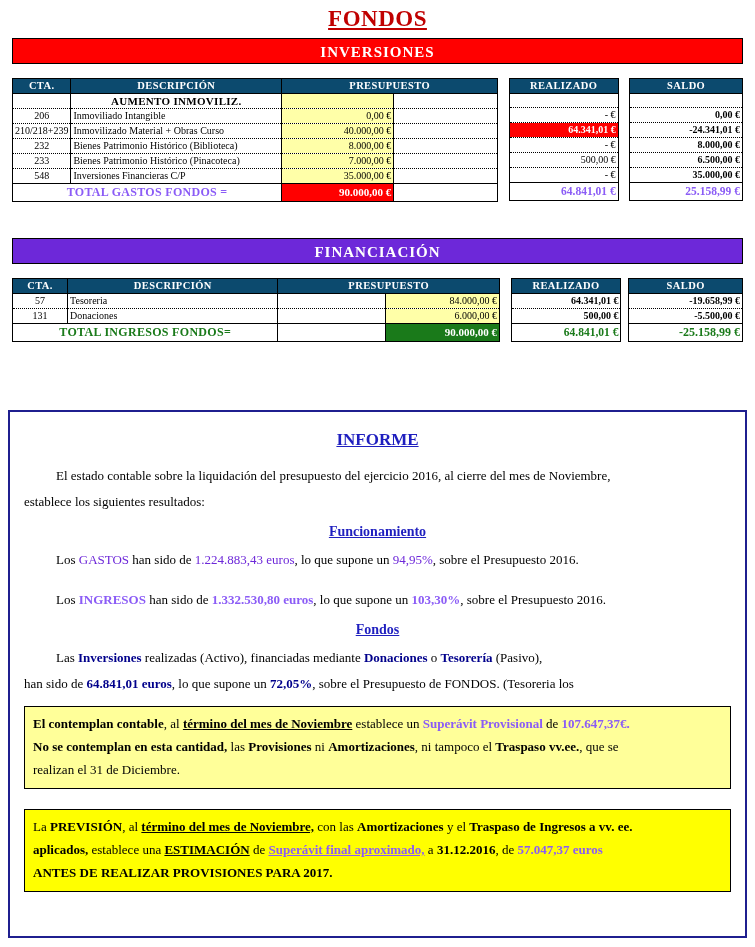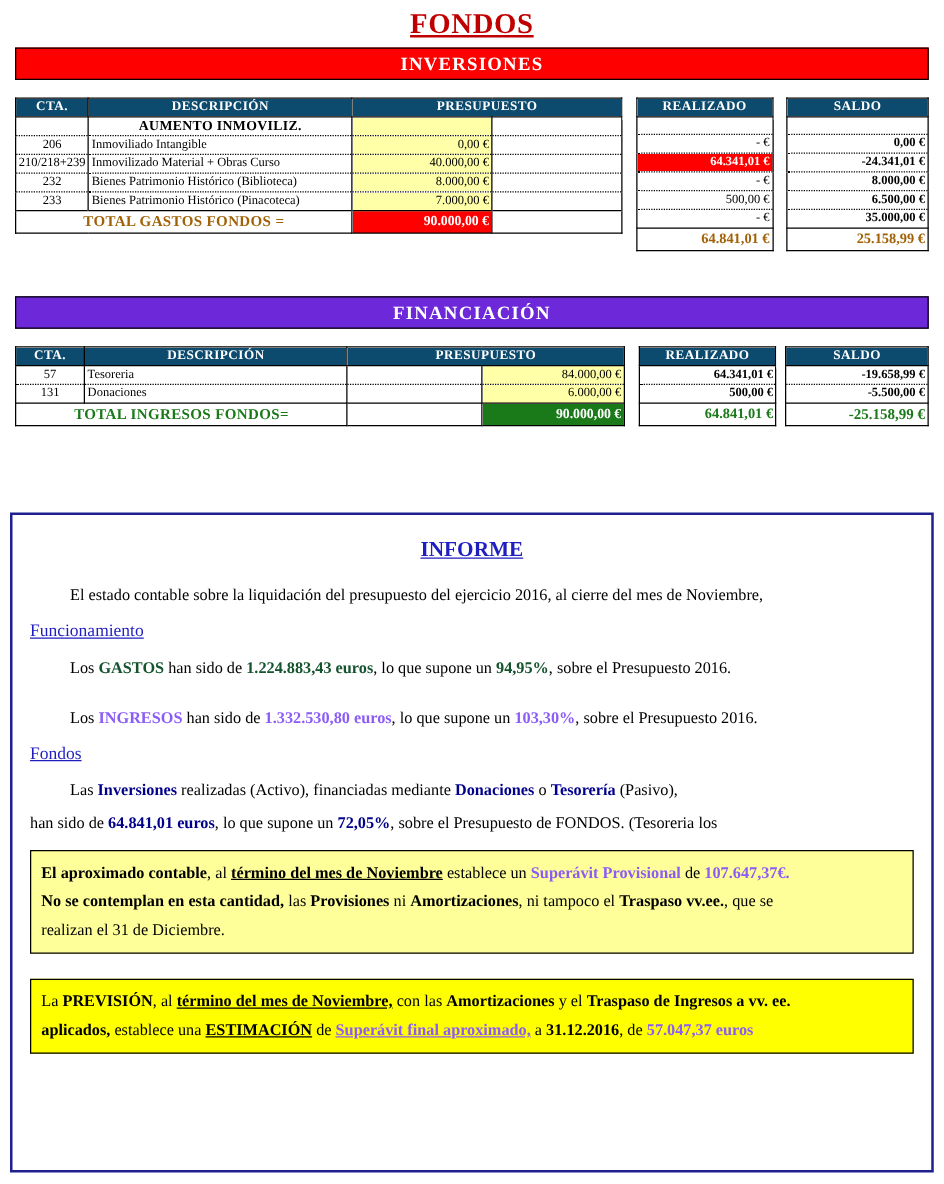--- a/index.html
+++ b/index.html
@@ -82,21 +82,21 @@
   .c-pre-w { width: 113px; text-align: right; background: #FFFFFF; }
   .c-real  { width: 113px; text-align: right; }
   .c-saldo { width: 117px; text-align: right; }
 
   .dotted-b { border-bottom: 1px dotted #000 !important; }
   .dotted-t { border-top: 1px dotted #000 !important; }
 
   .cell-bold { font-weight: bold; }
   .cell-red-bg { background: #FF0000; color: #FFFFFF; font-weight: bold; }
   .cell-green-bg { background: #1A7A1A; color: #FFFFFF; font-weight: bold; }
-  .txt-red { color: #a16207; font-weight: bold; }
+  .txt-red { color: #8b5cf6; font-weight: bold; }
   .txt-green { color: #1A7A1A; font-weight: bold; }
   .subhead {
     text-align: center;
     font-weight: bold;
     font-size: 11px;
     letter-spacing: 0.3px;
   }
   .total-label {
     text-align: center;
     font-weight: bold;
@@ -122,36 +122,36 @@
   .informe-title {
     text-align: center;
     font-size: 17px;
     font-weight: bold;
     color: #1F1FBF;
     text-decoration: underline;
     margin-top: 10px;
     margin-bottom: 16px;
   }
   .sub-title {
-    text-align: left;
+    text-align: center;
     font-size: 14px;
-    font-weight: normal;
+    font-weight: bold;
     color: #1F1FBF;
     text-decoration: underline;
     margin: 12px 0 10px 0;
   }
   .para {
     font-size: 13px;
     line-height: 20px;
     text-align: left;
     margin: 0 0 6px 0;
   }
   .para.indent { text-indent: 32px; }
   .b { font-weight: bold; }
-  .red { color: #14532d; font-weight: bold; }
+  .red { color: #6d28d9; font-weight: normal; }
   .green { color: #8b5cf6; font-weight: bold; }
   .blue { color: #00008B; font-weight: bold; }
   .u { text-decoration: underline; }
 
   .yellow-box {
     background: #FFFF99;
     border: 1px solid #000000;
     box-sizing: border-box;
     padding: 6px 8px 6px 8px;
     margin-top: 12px;
@@ -208,20 +208,26 @@
       <td class="c-pre-y dotted-b dotted-t">8.000,00 €</td>
       <td class="c-pre-w dotted-b dotted-t"></td>
     </tr>
     <tr>
       <td class="c-cta dotted-b dotted-t">233</td>
       <td class="c-desc dotted-b dotted-t">Bienes Patrimonio Histórico (Pinacoteca)</td>
       <td class="c-pre-y dotted-b dotted-t">7.000,00 €</td>
       <td class="c-pre-w dotted-b dotted-t"></td>
     </tr>
     <tr>
+      <td class="c-cta dotted-t">548</td>
+      <td class="c-desc dotted-t">Inversiones Financieras C/P</td>
+      <td class="c-pre-y dotted-t">35.000,00 €</td>
+      <td class="c-pre-w dotted-t"></td>
+    </tr>
+    <tr>
       <td class="total-label txt-red" colspan="2" style="height:17px;line-height:17px;">TOTAL GASTOS FONDOS =</td>
       <td class="c-pre-y cell-red-bg" style="height:17px;line-height:17px;font-size:11px;">90.000,00 €</td>
       <td class="c-pre-w" style="height:17px;"></td>
     </tr>
   </tbody>
     </table>
 
   <div class="gap-col">&nbsp;</div>
 
   <table class="grid">
@@ -373,20 +379,21 @@
     </tr>
   </tbody>
     </table>
 </div>
 
 <div class="informe-box">
 
   <div class="informe-title">INFORME</div>
 
   <div class="para indent">El estado contable sobre la liquidación del presupuesto del ejercicio 2016, al cierre del mes de Noviembre,</div>
+  <div class="para">establece los siguientes resultados:</div>
 
   <div class="sub-title">Funcionamiento</div>
 
   <div class="para indent">
     <span>Los </span><span class="red">GASTOS</span><span> han sido de </span><span class="red">1.224.883,43 euros</span><span>, lo que supone un </span><span class="red">94,95%</span><span>, sobre el Presupuesto 2016.</span>
   </div>
 
   <div style="height:14px;"></div>
 
   <div class="para indent">
@@ -397,30 +404,31 @@
 
   <div class="para indent">
     <span>Las </span><span class="blue">Inversiones</span><span> realizadas (Activo), financiadas mediante </span><span class="blue">Donaciones</span><span> o </span><span class="blue">Tesorería</span><span> (Pasivo),</span>
   </div>
   <div class="para">
     <span>han sido de </span><span class="blue">64.841,01 euros</span><span>, lo que supone un </span><span class="blue">72,05%</span><span>, sobre el Presupuesto de FONDOS. (Tesoreria los</span>
   </div>
 
   <div class="yellow-box">
     <div class="para">
-      <span class="b">El aproximado contable</span><span>, al </span><span class="b u">término del mes de Noviembre</span><span> establece un </span><span class="green">Superávit Provisional</span><span> de </span><span class="green">107.647,37€.</span>
+      <span class="b">El contemplan contable</span><span>, al </span><span class="b u">término del mes de Noviembre</span><span> establece un </span><span class="green">Superávit Provisional</span><span> de </span><span class="green">107.647,37€.</span>
     </div>
     <div class="para">
       <span class="b">No se contemplan en esta cantidad,</span><span> las </span><span class="b">Provisiones</span><span> ni </span><span class="b">Amortizaciones</span><span>, ni tampoco el </span><span class="b">Traspaso vv.ee.</span><span>, que se</span>
     </div>
     <div class="para">realizan el 31 de Diciembre.</div>
   </div>
 
   <div class="yellow-box bright" style="margin-top:20px;">
     <div class="para">
       <span>La </span><span class="b">PREVISIÓN</span><span>, al </span><span class="b u">término del mes de Noviembre,</span><span> con las </span><span class="b">Amortizaciones</span><span> y el </span><span class="b">Traspaso de Ingresos a vv. ee.</span>
     </div>
     <div class="para">
       <span class="b">aplicados,</span><span> establece una </span><span class="b u">ESTIMACIÓN</span><span> de </span><span class="green u">Superávit final aproximado,</span><span> a </span><span class="b">31.12.2016</span><span>, de </span><span class="green">57.047,37 euros</span>
     </div>
+    <div class="para b">ANTES DE REALIZAR PROVISIONES PARA 2017.</div>
   </div>
 
 </div>
 
 </body></html>

